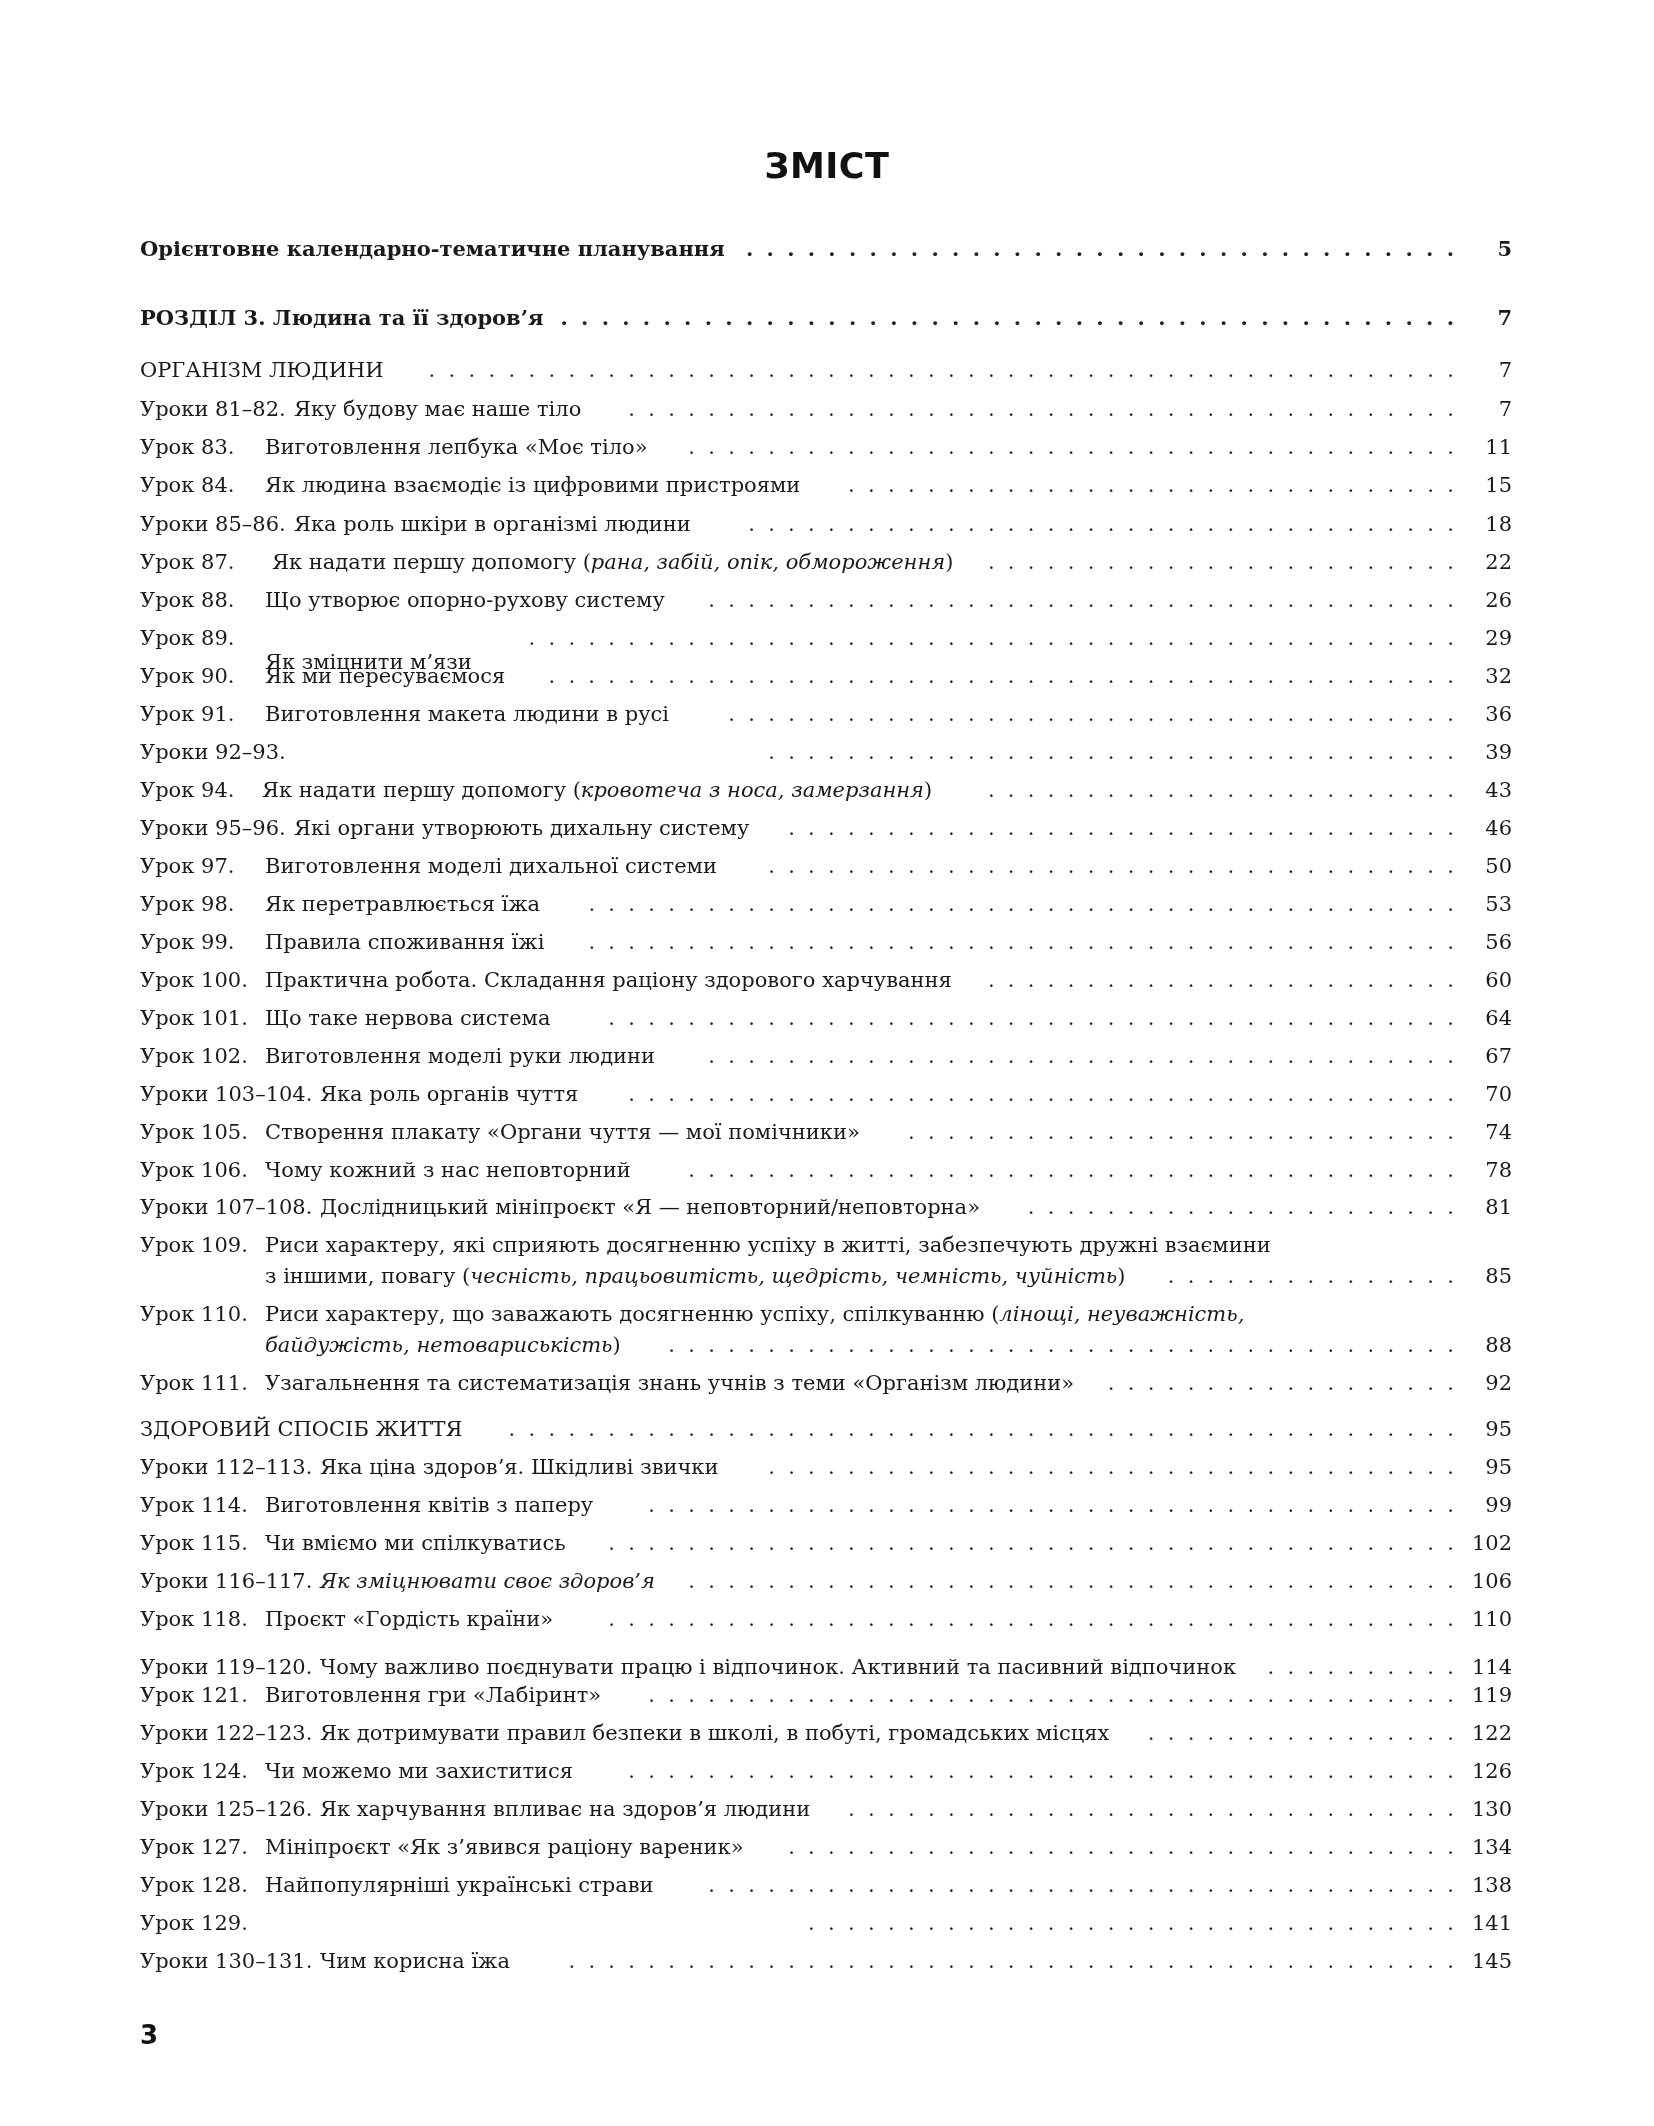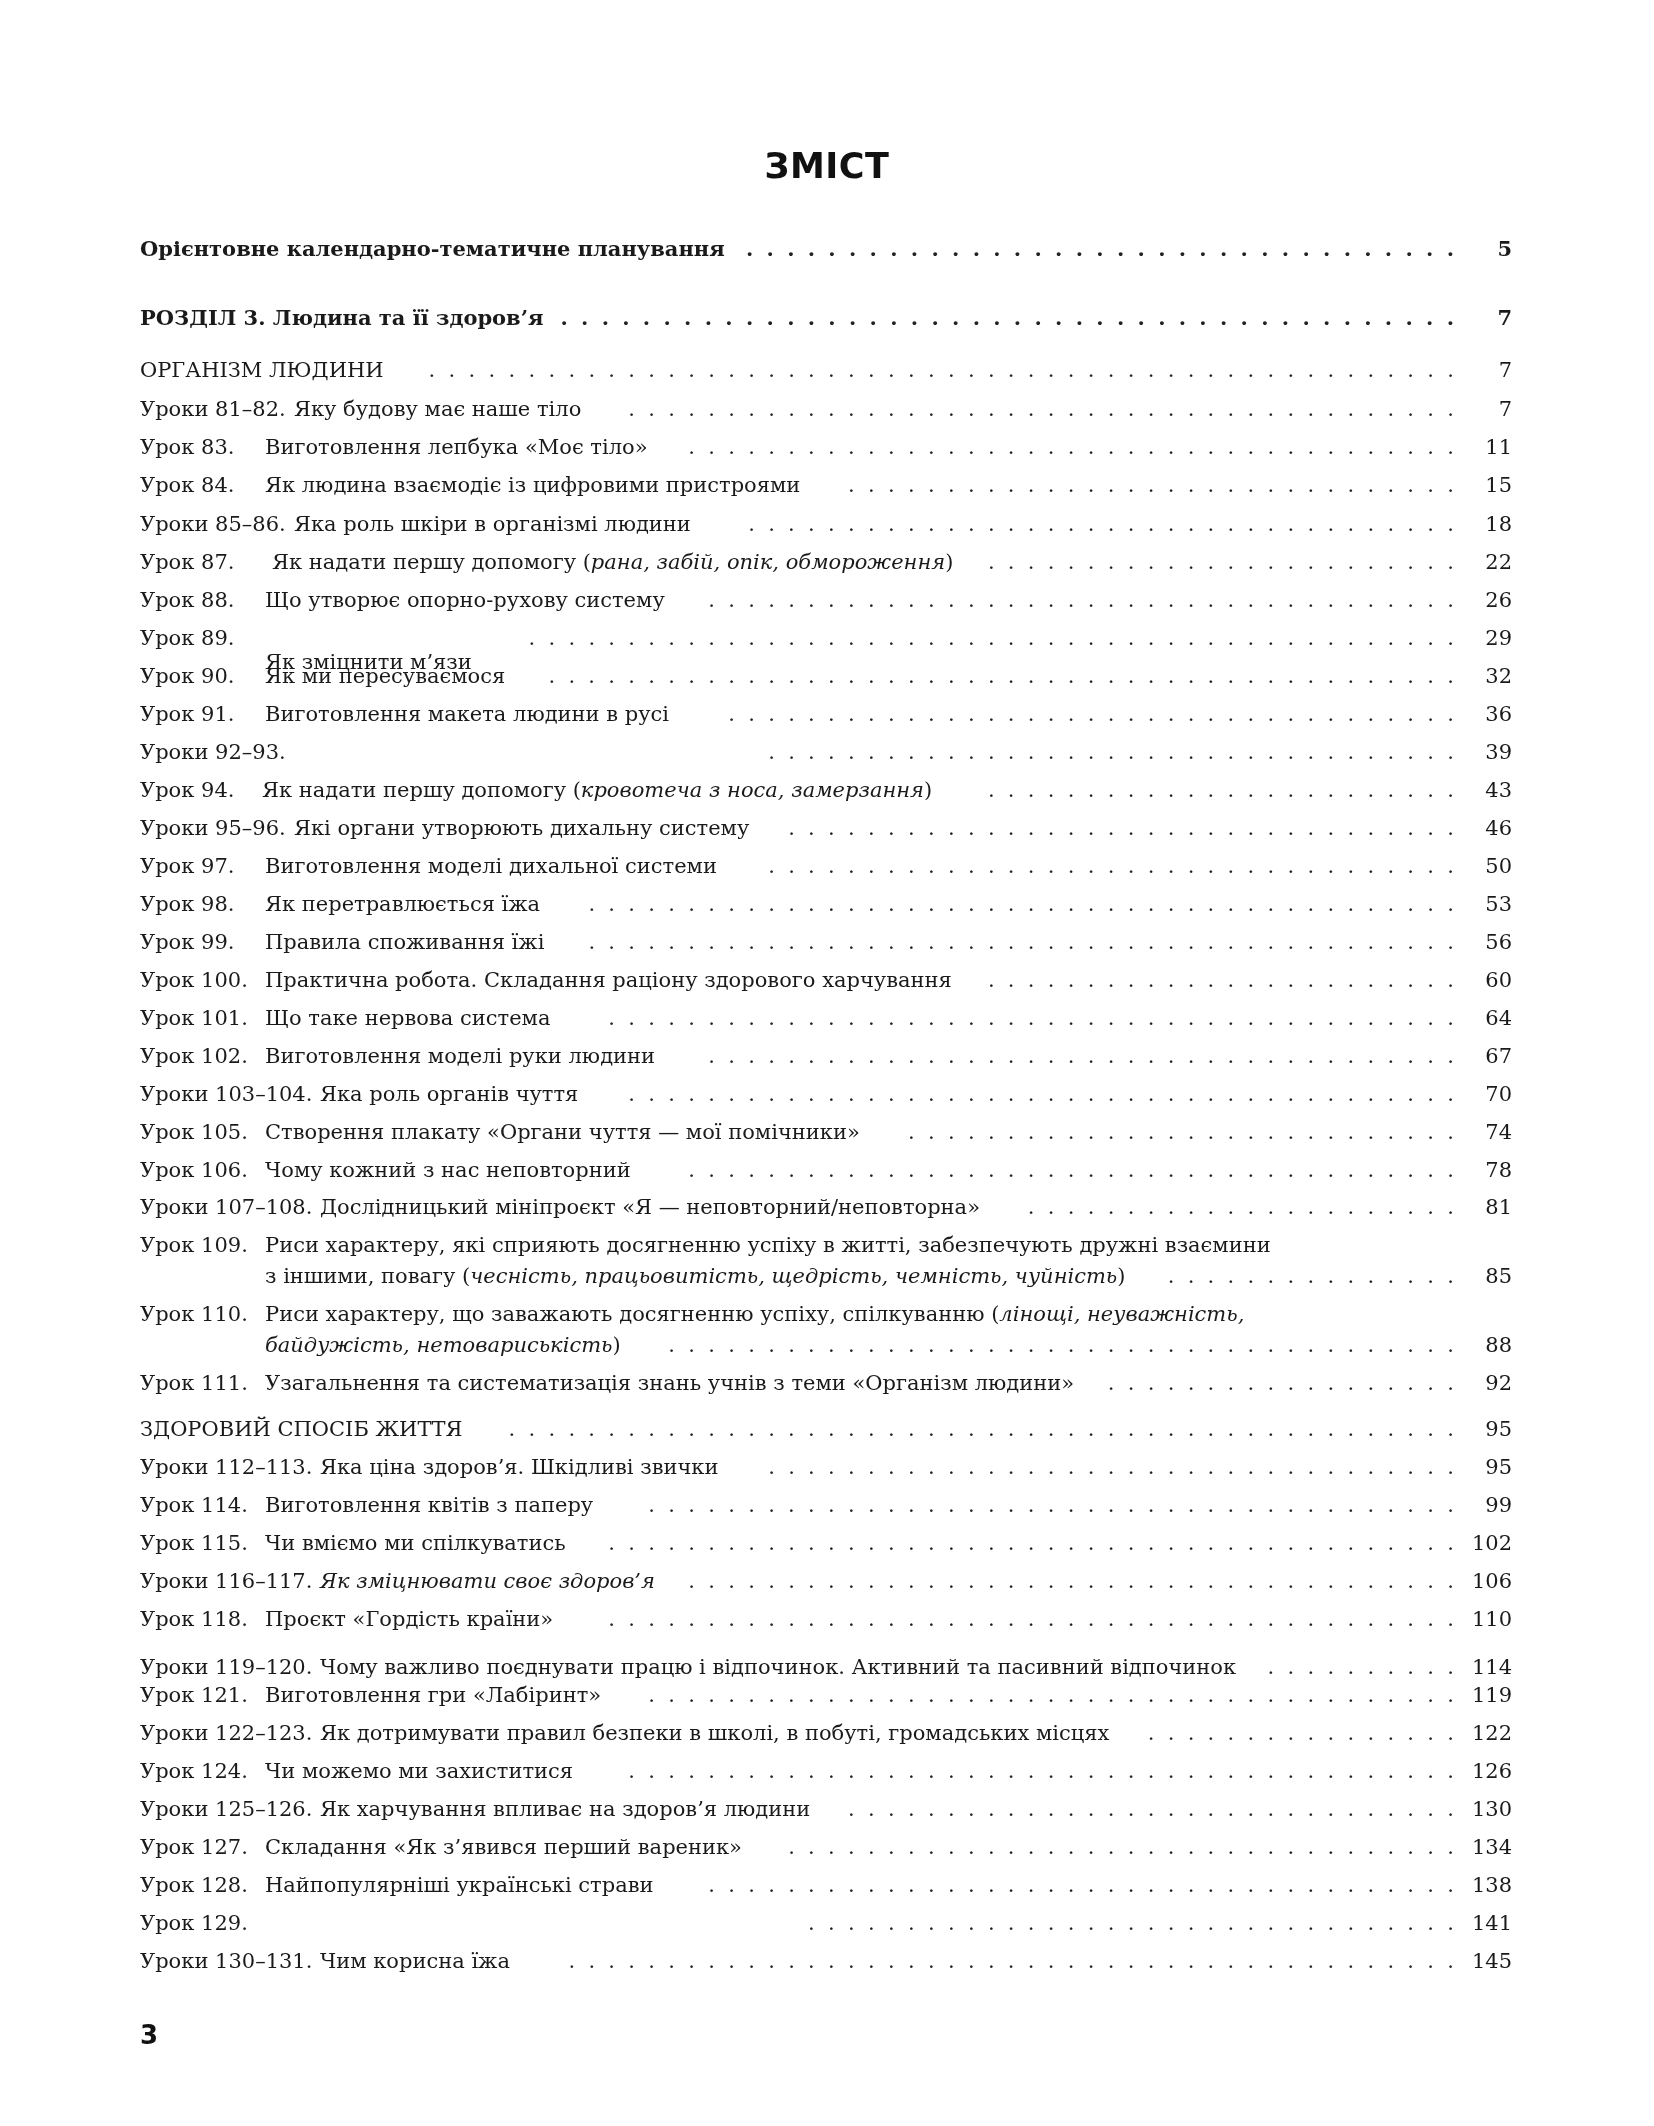--- a/index.html
+++ b/index.html
@@ -251,21 +251,21 @@
       <span class="num">126</span>
     </div>
     <div class="row" style="top: 1792px;">
       <span class="lbl">Уроки 125–126.</span>
       <span class="txt" style="left: 180px;"><span>Як харчування впливає на здоров’я людини</span></span>
       <span class="dots" style="letter-spacing: 13.3px; margin-right: -13.3px;">...............................</span>
       <span class="num">130</span>
     </div>
     <div class="row" style="top: 1830px;">
       <span class="lbl">Урок 127.</span>
-      <span class="txt" style="left: 125px;"><span>Складання «Як з’явився перший вареник»</span></span>
+      <span class="txt" style="left: 125px;"><span>Мініпроєкт «Як з’явився раціону вареник»</span></span>
       <span class="dots" style="letter-spacing: 13.3px; margin-right: -13.3px;">..................................</span>
       <span class="num">134</span>
     </div>
     <div class="row" style="top: 1868px;">
       <span class="lbl">Урок 128.</span>
       <span class="txt" style="left: 125px;"><span>Найпопулярніші українські страви</span></span>
       <span class="dots" style="letter-spacing: 13.3px; margin-right: -13.3px;">......................................</span>
       <span class="num">138</span>
     </div>
     <div class="row" style="top: 1906px;">

